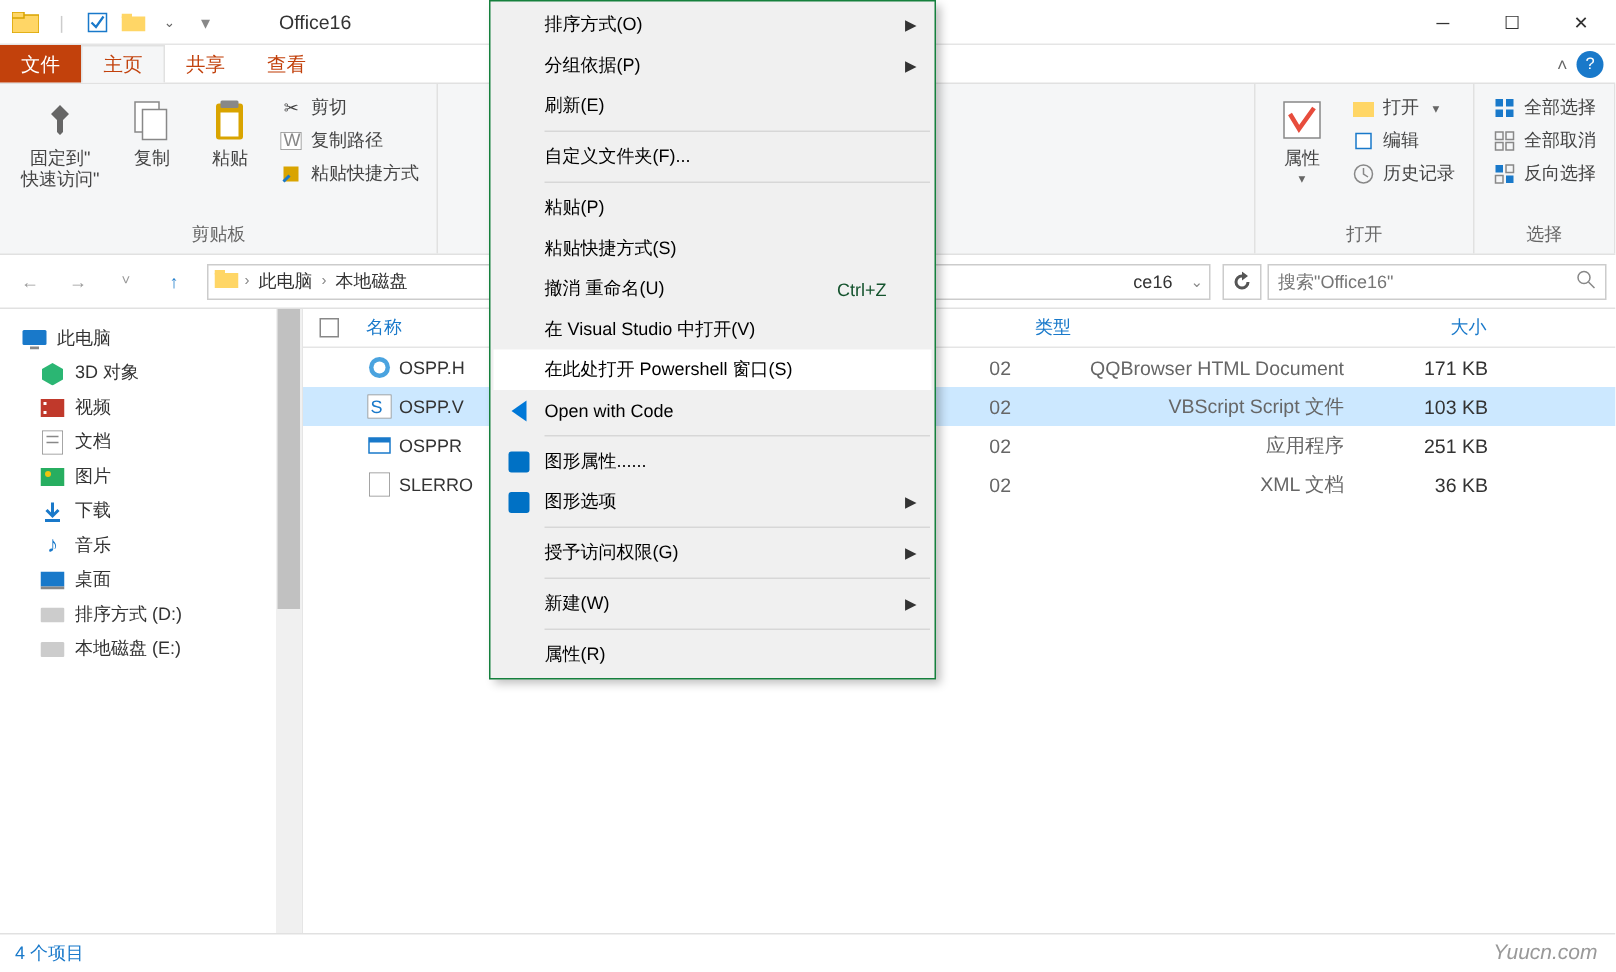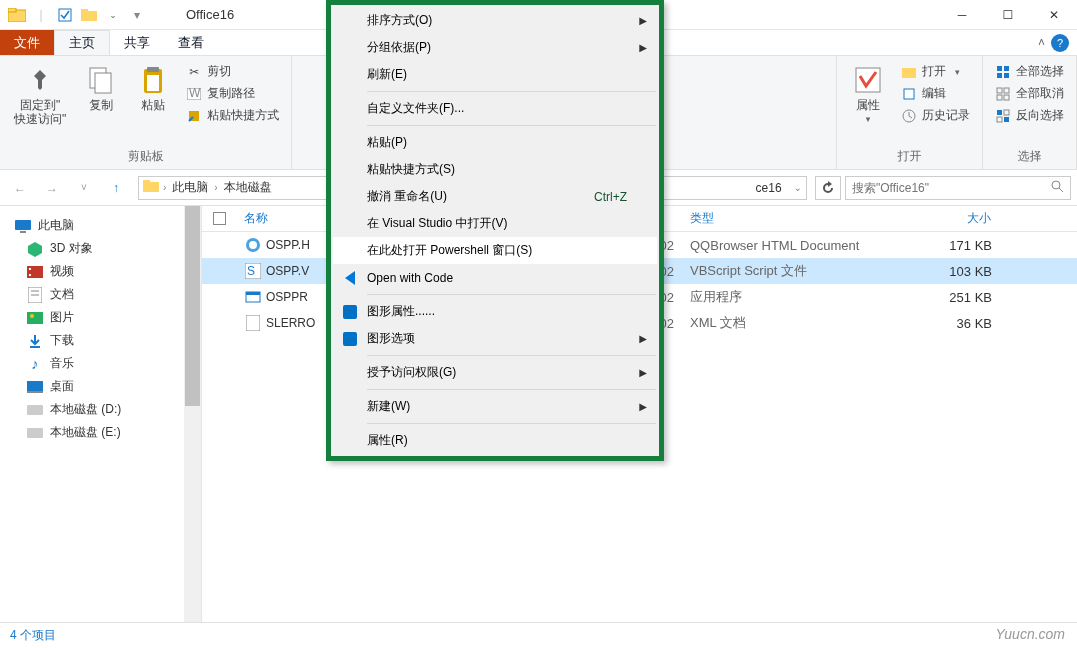--- a/index.html
+++ b/index.html
@@ -6,21 +6,21 @@
 body { width: 1077px; height: 648px; background: #fff; position: relative; overflow: hidden; }
 
 .titlebar { height: 30px; background: #fff; display: flex; align-items: center; border-bottom: 1px solid #e5e5e5; }
 .qat { display: flex; align-items: center; gap: 2px; padding: 0 6px; }
 .qat-icon { width: 22px; height: 22px; display: flex; align-items: center; justify-content: center; }
 .title-text { margin-left: 32px; font-size: 13px; color: #333; }
 .window-controls { margin-left: auto; display: flex; }
 .win-btn { width: 46px; height: 30px; display: flex; align-items: center; justify-content: center; color: #333; }
 
 .ribbon-tabs { height: 26px; background: #fff; display: flex; align-items: stretch; border-bottom: 1px solid #e1e1e1; }
-.ribbon-tab { padding: 0 14px; display: flex; align-items: center; font-size: 13px; color: #0f172a; cursor: default; }
+.ribbon-tab { padding: 0 14px; display: flex; align-items: center; font-size: 13px; color: #c2410c; cursor: default; }
 .ribbon-tab.file { background: #c2410c; color: #fff; }
 .ribbon-tab.active { background: #f5f6f7; border: 1px solid #e1e1e1; border-bottom: none; }
 .ribbon-right { margin-left: auto; display: flex; align-items: center; padding-right: 8px; gap: 6px; }
 .help-circle { width: 18px; height: 18px; border-radius: 50%; background: #1979ca; color: #fff; display: flex; align-items: center; justify-content: center; font-size: 11px; }
 
 .ribbon-body { height: 114px; background: #f5f6f7; border-bottom: 1px solid #e1e1e1; display: flex; }
 .ribbon-group { border-right: 1px solid #e1e1e1; padding: 4px 8px 2px; display: flex; flex-direction: column; align-items: center; }
 .ribbon-group-content { flex: 1; display: flex; align-items: flex-start; gap: 6px; }
 .ribbon-group-label { font-size: 12px; color: #666; padding: 2px 0; }
 .big-btn { display: flex; flex-direction: column; align-items: center; gap: 2px; padding: 4px 6px; min-width: 46px; }
@@ -54,27 +54,27 @@
 .col-check { width: 34px; display: flex; justify-content: center; }
 .col { padding: 0 8px; font-size: 12px; color: #1979ca; border-right: 1px solid transparent; }
 .col-name { width: 268px; }
 .col-date { width: 178px; }
 .col-type { width: 222px; }
 .col-size { width: 96px; text-align: right; }
 .file-row { height: 26px; display: flex; align-items: center; }
 .file-row.selected { background: #cce8ff; }
 .file-icon { width: 18px; height: 18px; display: flex; align-items: center; justify-content: center; margin-right: 4px; }
 .cell { font-size: 13px; color: #333; padding: 0 8px; }
-.cell.date, .cell.type { color: #666; }
+.cell.date, .cell.type { color: #666; text-align: right; }
 .cell.size { text-align: right; }
 
 .status-bar { height: 26px; border-top: 1px solid #e1e1e1; display: flex; align-items: center; padding: 0 10px; font-size: 12px; color: #1979ca; }
 .watermark { position: absolute; right: 12px; bottom: 6px; font-size: 14px; color: #999; font-style: italic; }
 
-.context-menu { position: absolute; left: 326px; top: 0; width: 338px; background: #f0f0f0; border: 5px solid #15803d; box-shadow: 3px 3px 6px rgba(0,0,0,0.25); padding: 2px; z-index: 100; }
+.context-menu { position: absolute; left: 326px; top: 0; width: 298px; background: #f0f0f0; border: 1px solid #15803d; box-shadow: 3px 3px 6px rgba(0,0,0,0.25); padding: 2px; z-index: 100; }
 .cm-item { height: 27px; display: flex; align-items: center; padding: 0 30px 0 34px; font-size: 13px; color: #000; position: relative; }
 .cm-item.highlight { background: #fff; }
 .cm-sep { height: 1px; background: #d7d7d7; margin: 3px 1px 3px 34px; }
 .cm-icon { position: absolute; left: 6px; width: 22px; height: 22px; display: flex; align-items: center; justify-content: center; }
 .cm-arrow { position: absolute; right: 10px; font-size: 10px; color: #333; }
 .cm-shortcut { position: absolute; right: 30px; color: #14532d; }
 
 .checkbox { width: 13px; height: 13px; border: 1px solid #888; background: #fff; }
 .chevron { font-size: 9px; color: #666; }
 </style>
@@ -369,21 +369,21 @@
           </svg>
         </span>
         <span>桌面</span>
       </div>
     <div class="tree-item">
         <span class="tree-icon">
           <svg width="16" height="10">
             <rect width="16" height="10" fill="#ccc" rx="1"></rect>
           </svg>
         </span>
-        <span>本地磁盘 (D:)</span>
+        <span>排序方式 (D:)</span>
       </div>
     <div class="tree-item">
         <span class="tree-icon">
           <svg width="16" height="10">
             <rect width="16" height="10" fill="#ccc" rx="1"></rect>
           </svg>
         </span>
         <span>本地磁盘 (E:)</span>
       </div>
     <div class="scrollbar-v">

